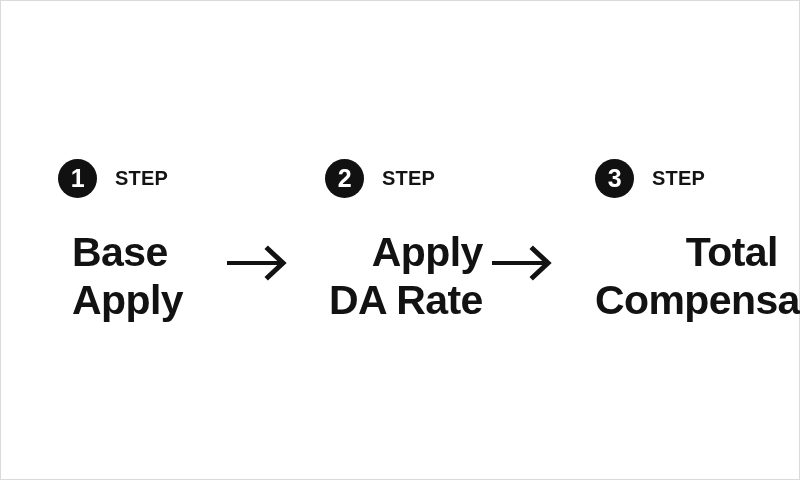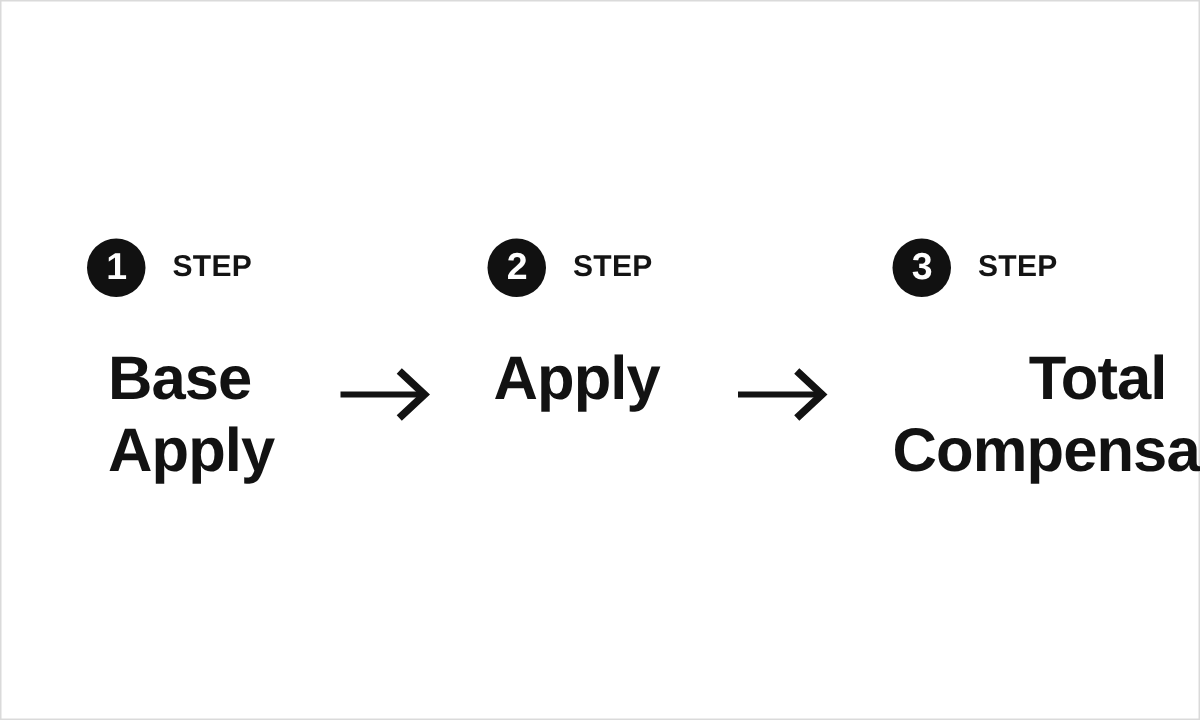--- a/index.html
+++ b/index.html
@@ -134,20 +134,21 @@
       </svg>
     </div>
 
     <div class="step-group g2">
       <div class="badge-row">
         <div class="badge">2</div>
         <div class="step-word">STEP</div>
       </div>
       <div class="title-block">
         <span class="title-line l1">Apply</span>
+        <span class="title-line l2">DA Rate</span>
       </div>
     </div>
 
     <div class="arrow a2">
       <svg viewBox="0 0 64 38" xmlns="http://www.w3.org/2000/svg" aria-hidden="true">
         <line x1="1" y1="19" x2="54" y2="19" stroke="#121212" stroke-width="4"></line>
         <polyline points="42,5 57,19 42,33" fill="none" stroke="#121212" stroke-width="5" stroke-linecap="square" stroke-linejoin="miter"></polyline>
       </svg>
     </div>
 

